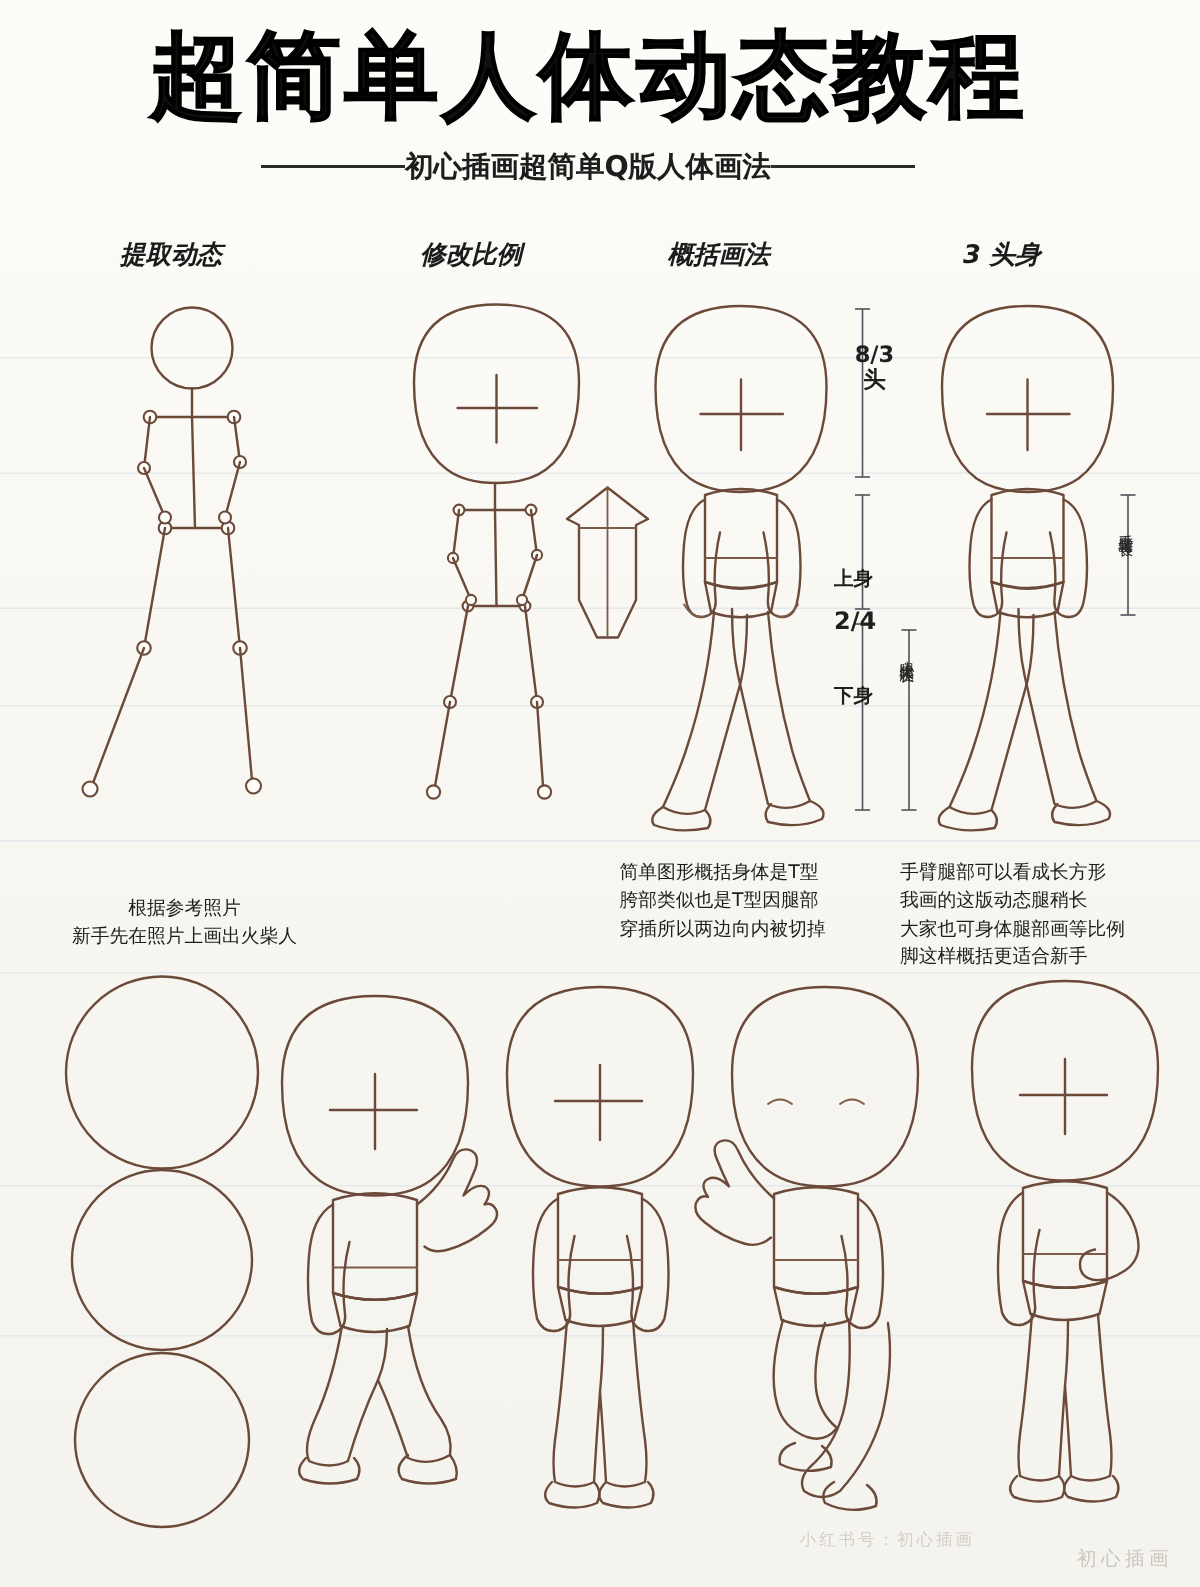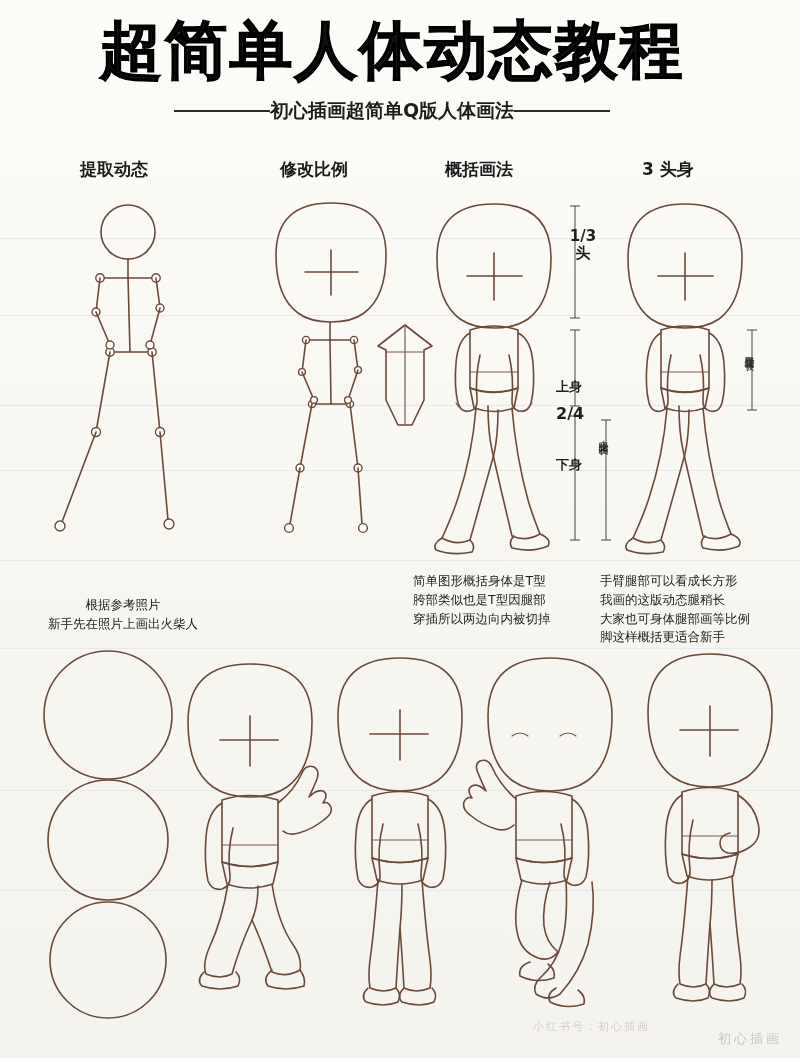--- a/index.html
+++ b/index.html
@@ -46,20 +46,21 @@
     font-family:"DejaVu Sans", sans-serif;
     font-size:19px;font-weight:bold;color:#1d1d1d;white-space:nowrap;
   }
 
   
   .step-label{
     position:absolute;
     font-family:"DejaVu Sans", sans-serif;
     font-size:17px;font-weight:bold;color:#1b1b1b;
     white-space:nowrap;
+    font-style:italic;
   }
 
   
   .caption{
     position:absolute;
     font-family:"DejaVu Sans", sans-serif;
     font-size:12.5px;
     line-height:1.5;
     color:#1d1d1d;
     white-space:pre-line;
@@ -314,21 +315,21 @@
       <path class="ink" d="M682 795 q-14 8 -16 34 q-2 26 2 46 q4 10 14 8 q9 -3 8 -13 q-3 -26 3 -50"></path>
       <path class="ink" d="M738 795 q16 10 20 28 q4 16 -8 24 q-12 8 -22 6 q-8 -2 -8 -10 q0 -8 10 -10"></path>
       <path class="ink" d="M682 854 q28 9 56 0 l-5 22 q-24 8 -46 0 z"></path>
       <path class="ink" d="M688 876 q-4 52 -8 80 q-2 16 0 28 q14 6 26 0 q2 -34 4 -60 q2 -20 2 -44"></path>
       <path class="ink" d="M732 876 q4 52 8 80 q2 16 0 28 q-14 6 -26 0 q-2 -34 -4 -60"></path>
       <path class="ink" d="M678 984 q-8 8 -2 14 q18 6 32 0 q4 -8 -2 -14"></path>
       <path class="ink" d="M714 984 q-8 8 -2 14 q18 6 32 0 q4 -8 -2 -14"></path>
     </g>
   </svg>
 
-  <div class="anno" style="left:566px;top:228px;width:34px;font-size:15px">1/3头</div>
+  <div class="anno" style="left:566px;top:228px;width:34px;font-size:15px">8/3头</div>
   <div class="anno" style="left:549px;top:380px;width:40px">上身</div>
   <div class="anno" style="left:556px;top:405px;width:26px;font-size:16px">2/4</div>
   <div class="anno" style="left:549px;top:458px;width:40px">下身</div>
   <div class="vtext" style="left:742px;top:348px">手臂与腰等长</div>
   <div class="vtext" style="left:596px;top:432px">小腿比大腿长</div>
 
   <div class="caption center" style="left:32px;top:596px;width:182px">根据参考照片
 新手先在照片上画出火柴人</div>
   <div class="caption" style="left:413px;top:572px;width:186px">简单图形概括身体是T型
 胯部类似也是T型因腿部

